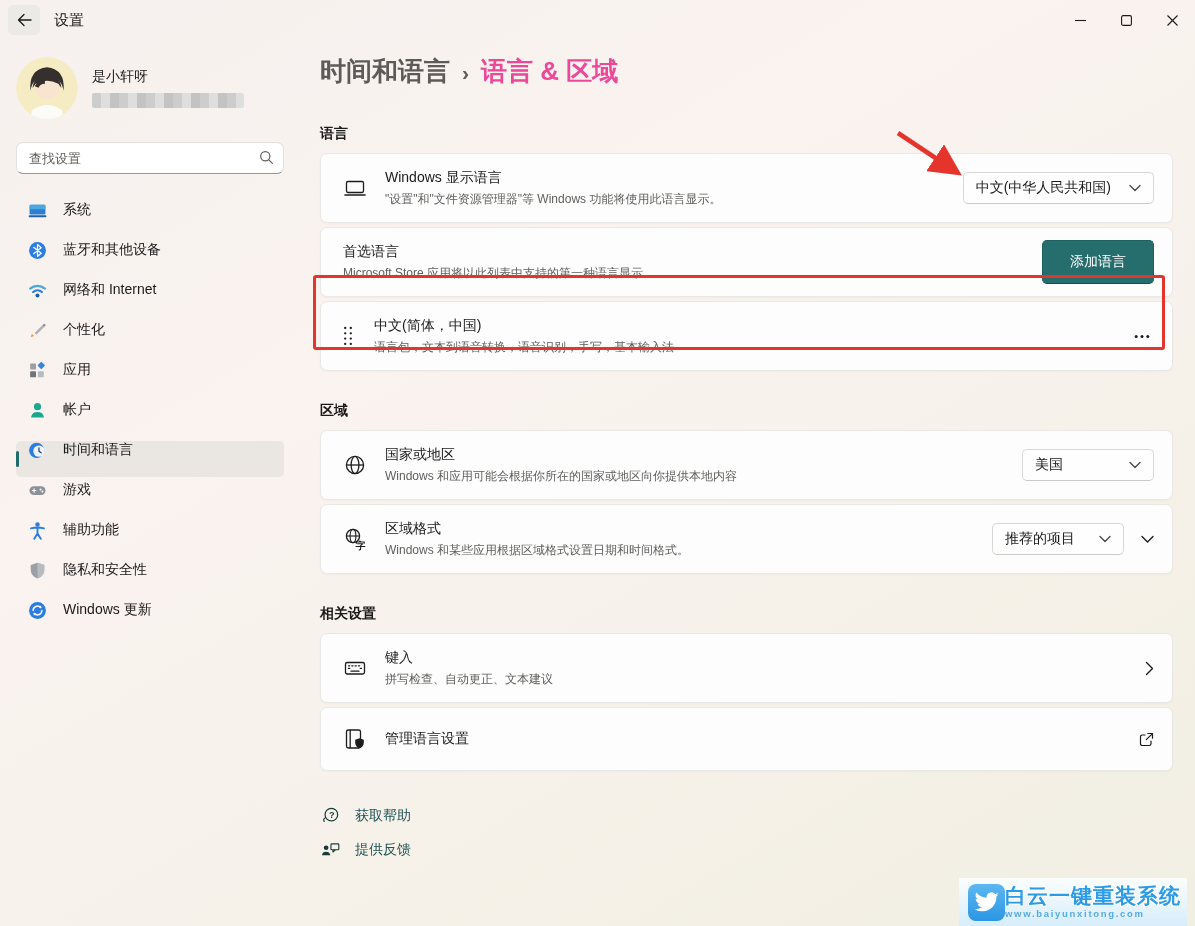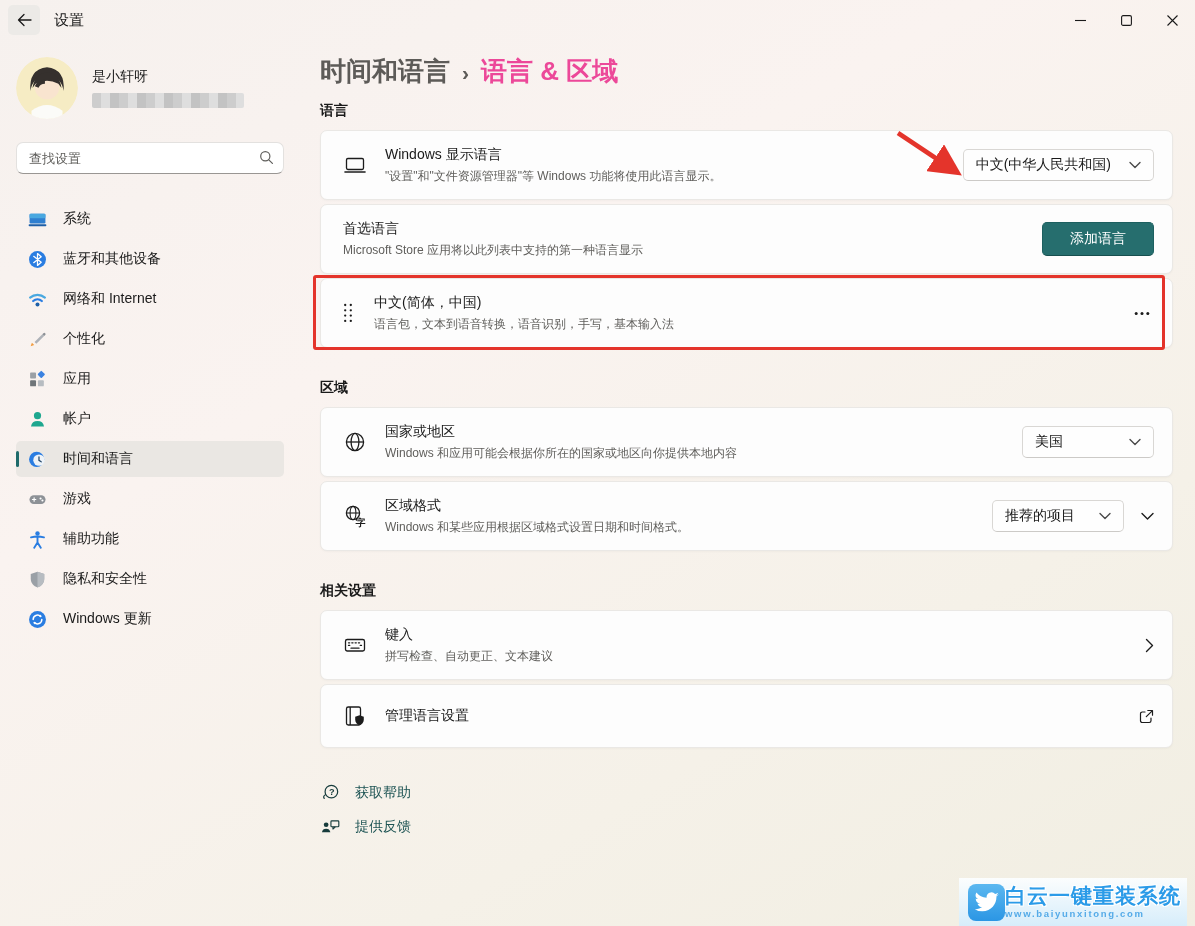--- a/index.html
+++ b/index.html
@@ -30,53 +30,53 @@
   .user-name { font-size:14px; }
   .email-bar { margin-top:7px; width:152px; height:15px; border-radius:2px;
     background:repeating-linear-gradient(90deg,#cdcdcd 0 9px,#dedede 9px 18px,#c3c3c3 18px 27px); }
   .search { margin-top:16px; position:relative; }
   .search input { width:100%; height:32px; border:1px solid #e3e1df; border-bottom-color:#999693;
     border-radius:7px; background:#fff; padding:0 32px 0 12px; font-size:13px; color:#1a1a1a;
     font-family:inherit; outline:none; }
   .search input::placeholder { color:#5f5e5b; }
   .search .mag { position:absolute; right:10px; top:8px; }
   .nav { margin-top:27px; }
-  .nav-item { position:relative; display:flex; align-items:center; gap:16px; height:36px;
+  .nav-item { position:relative; display:flex; gap:16px; height:36px;
     margin-bottom:4px; padding-left:12px; border-radius:5px; font-size:14px; cursor:pointer; }
   .nav-item.selected { background:#eae7e3; }
   .nav-item.selected::before { content:""; position:absolute; left:0; top:10px; width:3px;
     height:16px; border-radius:2px; background:#1f6b6b; }
   .nav-icon { width:19px; height:19px; flex:none; display:flex; }
 
   
   .breadcrumb { margin-top:14px; font-size:26px; font-weight:600; display:flex; gap:12px;
     align-items:center; }
   .crumb-parent { color:#5d5b58; }
   .crumb-sep { color:#5d5b58; font-size:21px; padding-top:3px; }
   .crumb-current { color:#ec4899; }
   .section-label { font-size:14px; font-weight:700; margin-bottom:10px; }
-  .mt-first { margin-top:13px; }
+  .mt-first { margin-top:36px; }
   .mt-sect { margin-top:31px; }
 
   .card { display:flex; align-items:center; background:#fdfdfd; border:1px solid #eae8e5;
     border-radius:7px; padding:0 18px 0 22px; margin-bottom:4px;
     box-shadow:0 1px 2px rgba(0,0,0,.03); }
   .card.h70 { min-height:70px; }
   .card.h64 { min-height:64px; }
   .icon24 { width:27px; flex:none; margin-right:15px; display:flex; }
   .card-text { flex:1; padding:12px 0; min-width:0; }
   .card-title { font-size:14px; }
   .card-sub { font-size:12px; color:#5f5e5b; margin-top:4px; }
 
   .dropdown { display:flex; align-items:center; justify-content:space-between; height:32px;
     background:#fefefe; border:1px solid #d9d7d4; border-bottom-color:#cccac7; border-radius:5px;
     padding:0 12px; font-size:14px; gap:18px; cursor:pointer; flex:none; }
   .dd-wide { min-width:187px; }
   .dd-std  { min-width:132px; }
-  .btn-accent { height:34px; padding:0 27px; background:#266e6e; border:1px solid #1d6060;
+  .btn-accent { height:44px; padding:0 27px; background:#266e6e; border:1px solid #1d6060;
     border-bottom-color:#174f4f; border-radius:5px; color:#fff; font-size:14px;
     display:flex; align-items:center; cursor:pointer; flex:none; }
   .drag { margin-right:21px; display:flex; flex:none; cursor:grab; }
   .more-btn { padding:6px 4px; display:flex; cursor:pointer; }
   .expander { margin-left:17px; display:flex; cursor:pointer; }
   .chev-right { margin-left:12px; display:flex; }
   .ext-link { margin-left:12px; display:flex; cursor:pointer; }
 
   .help { margin-top:34px; display:flex; flex-direction:column; gap:13px; }
   .help-row { display:flex; align-items:center; gap:13px; font-size:14px; color:#1e5454;

